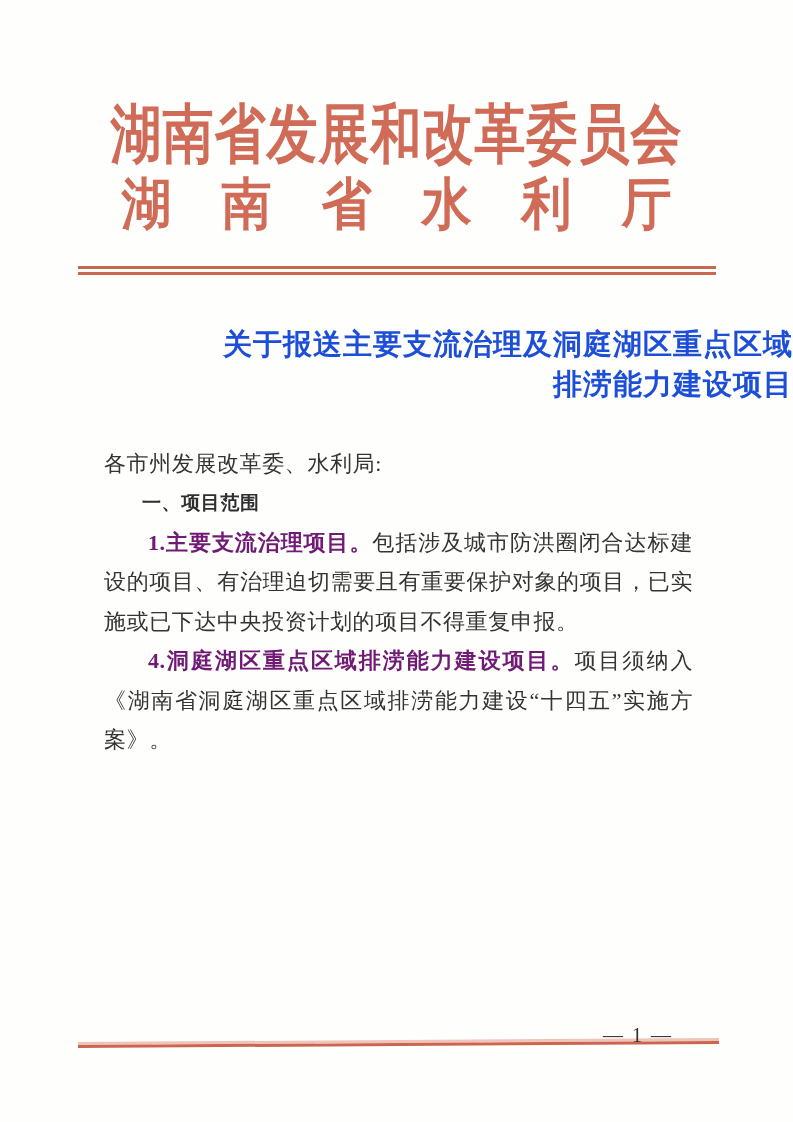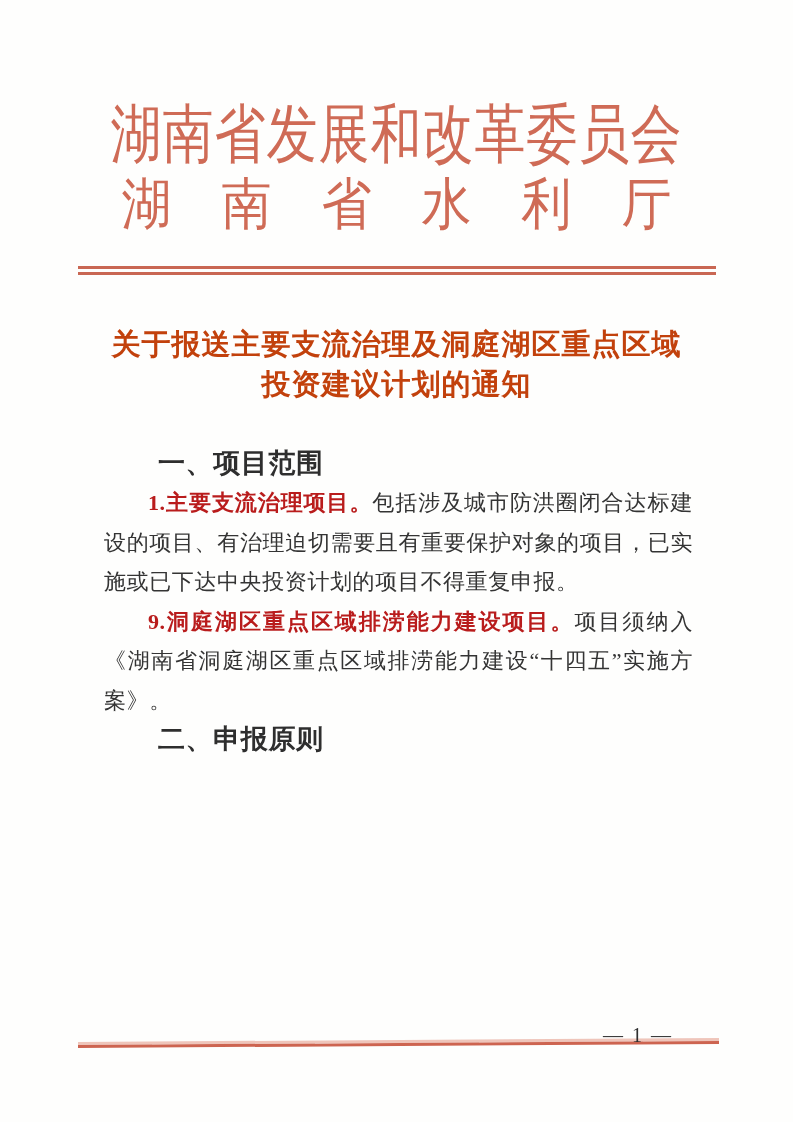--- a/index.html
+++ b/index.html
@@ -15,21 +15,21 @@
     background: #fefefd;
     overflow: hidden;
     font-family: "Liberation Serif", serif;
     color: #333333;
   }
   
   .letterhead {
     padding-top: 98px;
     text-align: center;
     color: #cf6b56;
-    font-weight: normal;
+    font-weight: bold;
   }
   .org-line-1 {
     font-size: 51px;
     line-height: 74px;
     letter-spacing: 1px;
     transform: scaleY(1.26);
     white-space: nowrap;
   }
   .org-line-2 {
     font-size: 50px;
@@ -40,52 +40,52 @@
   
   .double-rule {
     margin: 30px 77px 0 78px;
     height: 2.5px;
     border-top: 3.5px solid #c96753;
     border-bottom: 3px solid #c96753;
   }
   
   .doc-title {
     margin-top: 49px;
-    text-align: center;
+    text-align: right;
     font-size: 29px;
     line-height: 40px;
     font-weight: bold;
     letter-spacing: 1px;
-    color: #c2410c;
+    color: #1d4ed8;
   }
   
   .doc-body {
     margin: 40px 100px 0 104px;
     font-size: 22px;
     line-height: 39.5px;
     letter-spacing: 0.6px;
     text-align: justify;
     color: #343434;
   }
   .doc-body p {
     margin: 0;
     text-indent: 2em;
   }
   .doc-body p.salutation {
     text-indent: 0;
   }
   .doc-body p.section-heading {
     font-family: "Liberation Sans", sans-serif;
-    font-size: 27px;
+    font-size: 19px;
     font-weight: bold;
     color: #2e2e2e;
   }
   .doc-body .lead {
     font-weight: bold;
-    color: #b91c1c;
+    color: #701a75;
   }
   
   .footer-rule {
     position: absolute;
     left: 78px;
     right: 74px;
     top: 1043px;
     height: 0;
     border-top: 3px solid #cd6450;
     box-shadow: 0 -3px 0 0 rgba(226, 150, 131, 0.55);
@@ -109,33 +109,33 @@
 
   <div class="letterhead">
     <div class="org-line-1">湖南省发展和改革委员会</div>
     <div class="org-line-2">湖　南　省　水　利　厅</div>
   </div>
 
   <div class="double-rule"></div>
 
   <div class="doc-title">
     <div>关于报送主要支流治理及洞庭湖区重点区域</div>
-    <div>投资建议计划的通知</div>
+    <div>排涝能力建设项目</div>
   </div>
 
   <div class="doc-body">
+    <p class="salutation">各市州发展改革委、水利局:</p>
 
 
     <p class="section-heading">一、项目范围</p>
 
     <p><span class="lead">1.主要支流治理项目。</span><span>包括涉及城市防洪圈闭合达标建设的项目、有治理迫切需要且有重要保护对象的项目，已实施或已下达中央投资计划的项目不得重复申报。</span></p>
 
-    <p><span class="lead">9.洞庭湖区重点区域排涝能力建设项目。</span><span>项目须纳入《湖南省洞庭湖区重点区域排涝能力建设“十四五”实施方案》。</span></p>
+    <p><span class="lead">4.洞庭湖区重点区域排涝能力建设项目。</span><span>项目须纳入《湖南省洞庭湖区重点区域排涝能力建设“十四五”实施方案》。</span></p>
 
-    <p class="section-heading">二、申报原则</p>
 
   </div>
 
   <div class="footer-rule"></div>
 
   <div class="page-number">— 1 —</div>
 
 </div>
 
 </body></html>

